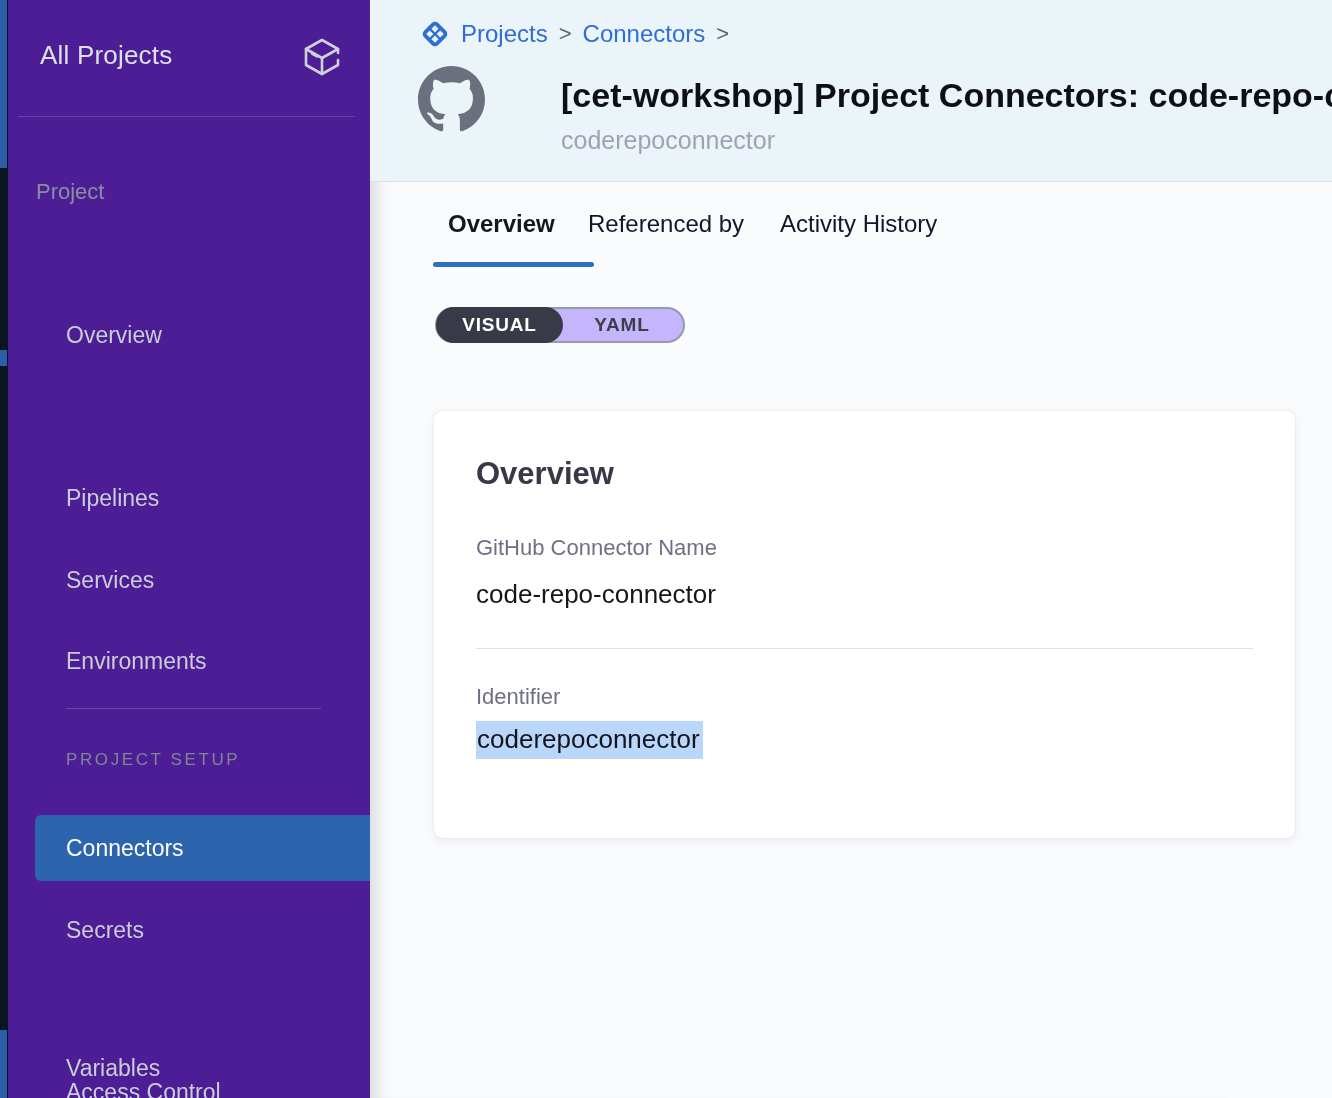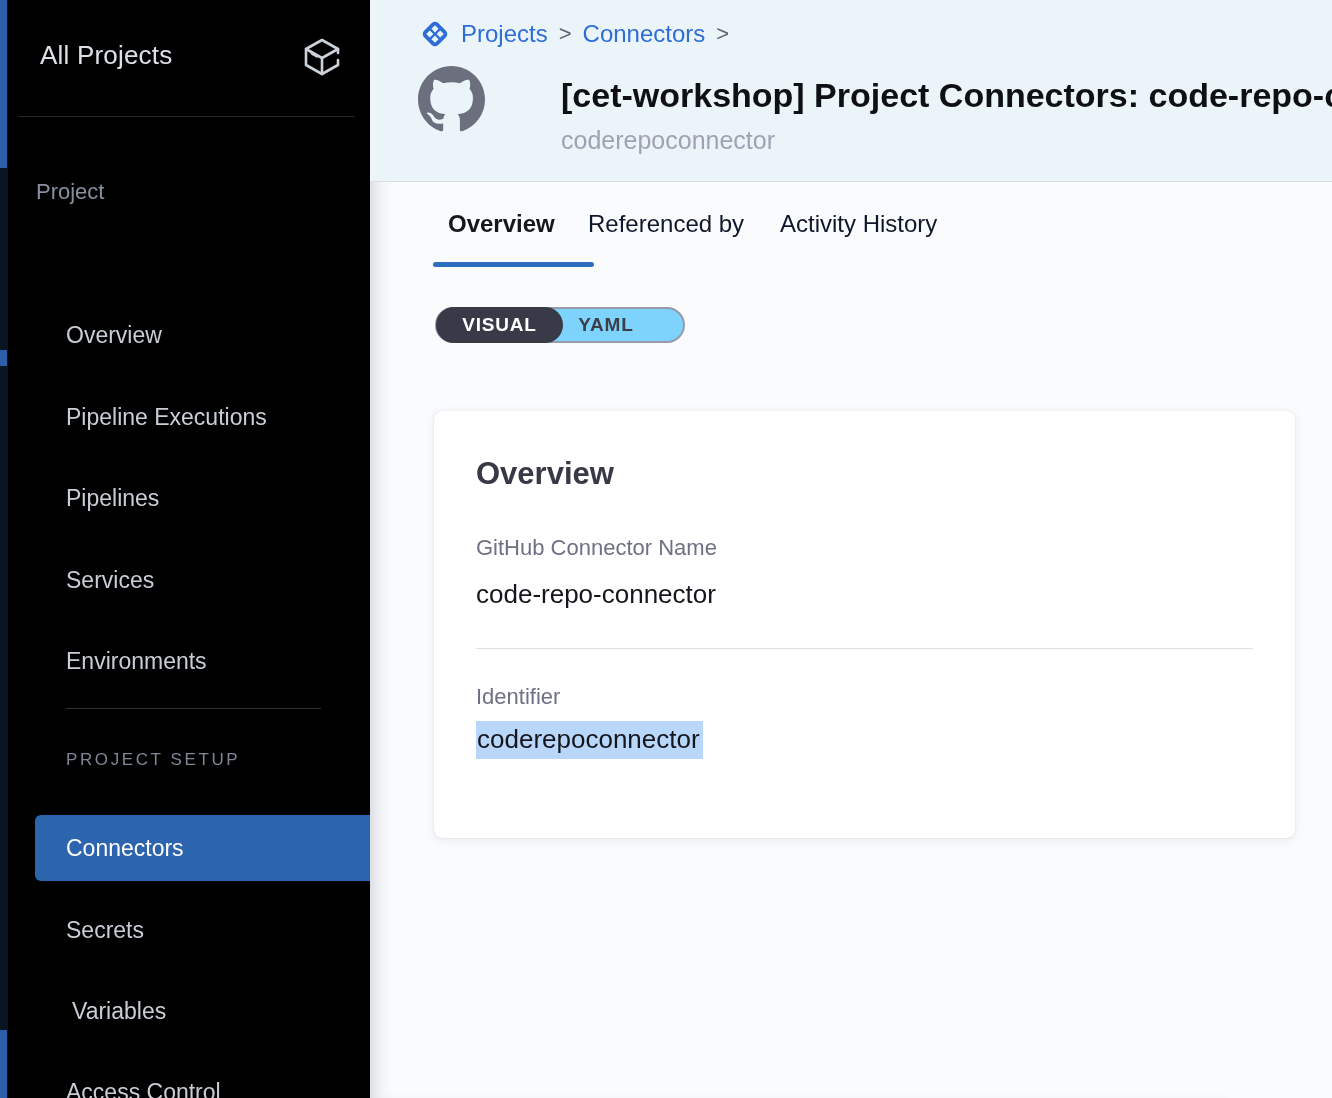--- a/index.html
+++ b/index.html
@@ -14,21 +14,21 @@
   
   .left-rail { position:absolute; left:0; top:0; width:8px; height:1098px; background:#0a1524; z-index:3; }
   .rail-seg { position:absolute; left:0; width:7px; background:#2d5fa8; }
   .rail-seg.s1 { top:0; height:168px; }
   .rail-seg.s2 { top:350px; height:16px; }
   .rail-seg.s3 { top:1030px; height:68px; }
 
   
   .sidebar {
     position:absolute; left:0; top:0; width:370px; height:1098px;
-    background:#000000; z-index:2; overflow:hidden;
+    background:#4c1d95; z-index:2; overflow:hidden;
   }
   .all-projects-label {
     position:absolute; left:40px; top:40px;
     font-size:26px; color:#dde1e7; letter-spacing:.2px;
   }
   .cube-btn { position:absolute; left:300px; top:34px; width:44px; height:44px; cursor:pointer; }
   .sb-divider-1 { position:absolute; left:18px; top:116px; width:337px; height:1px; background:rgba(255,255,255,.16); }
   .project-label {
     position:absolute; left:36px; top:179px;
     font-size:22px; color:#87909f;
@@ -54,21 +54,21 @@
   .setup-header {
     position:absolute; left:66px; top:750px;
     font-size:17px; letter-spacing:2.6px; color:#7e8795; font-weight:500;
   }
   .active-nav {
     position:absolute; left:35px; top:815px; width:335px; height:66px;
     background:#2c64ae; border-radius:6px 0 0 6px;
     display:flex; align-items:center; cursor:pointer;
   }
   .active-nav .nav-label { margin-left:31px; font-size:23px; color:#ffffff; }
-  .setup-1 { top:915px; } .setup-2 { top:996px;margin-left:6px; } .setup-3 { top:1077px; }
+  .setup-1 { top:915px; } .setup-2 { top:1053px; } .setup-3 { top:1077px; }
 
   
   .content {
     position:absolute; left:370px; top:0; width:858px; height:1098px;
     background:#fafbfd;
     box-shadow: inset 16px 0 18px -12px rgba(25,35,55,.18);
   }
   .page-header {
     position:absolute; left:0; top:0; width:962px; height:182px;
     background:#ebf5f9; border-bottom:1px solid #d8dfe6;
@@ -92,30 +92,30 @@
   .tab { position:absolute; top:210px; font-size:24px; color:#0f172a; cursor:pointer; white-space:nowrap; }
   .tab.active { font-weight:700; color:#15171d; }
   .tab-1 { left:78px; } .tab-2 { left:218px; } .tab-3 { left:410px; }
   .tab-underline {
     position:absolute; left:63px; top:262px; width:161px; height:5px;
     border-radius:3px; background:#2e6fc2;
   }
 
   .mode-toggle {
     position:absolute; left:65px; top:307px; width:250px; height:36px;
-    background:#7dd3fc; border:2px solid #989aab; border-radius:18px; cursor:pointer;
+    background:#c4b5fd; border:2px solid #989aab; border-radius:18px; cursor:pointer;
   }
   .mode-visual {
     position:absolute; left:-1px; top:-2px; width:127px; height:36px;
     background:#383a47; border-radius:18px;
     display:flex; align-items:center; justify-content:center;
     font-size:19px; font-weight:700; letter-spacing:.8px; color:#ffffff;
   }
   .mode-yaml {
-    position:absolute; right:16px; top:0; width:122px; height:32px;
+    position:absolute; right:0; top:0; width:122px; height:32px;
     display:flex; align-items:center; justify-content:center;
     font-size:19px; font-weight:700; letter-spacing:.8px; color:#3c3e4a;
   }
 
   .overview-card {
     position:absolute; left:64px; top:411px; width:861px; height:427px;
     background:#ffffff; border-radius:8px;
     box-shadow: 0 0 1px rgba(40,41,61,.2), 0 2px 8px rgba(96,97,112,.12);
   }
   .card-heading {
@@ -147,21 +147,20 @@
       <path d="M38 15 V19"></path>
       <path d="M38 26 V31 L22 40"></path>
       <path d="M12 19.5 L17 22.3"></path>
     </svg>
   </div>
   <div class="sb-divider-1"></div>
 
   <div class="project-label">Project</div>
 
   <div class="nav-item nav-1">Overview</div>
-  <div class="nav-item nav-2">Pipeline Executions</div>
   <div class="nav-item nav-3">Pipelines</div>
   <div class="nav-item nav-4">Services</div>
   <div class="nav-item nav-5">Environments</div>
 
   <div class="sb-divider-2"></div>
   <div class="setup-header">PROJECT SETUP</div>
 
   <div class="active-nav">
     <span class="nav-label">Connectors</span>
   </div>

